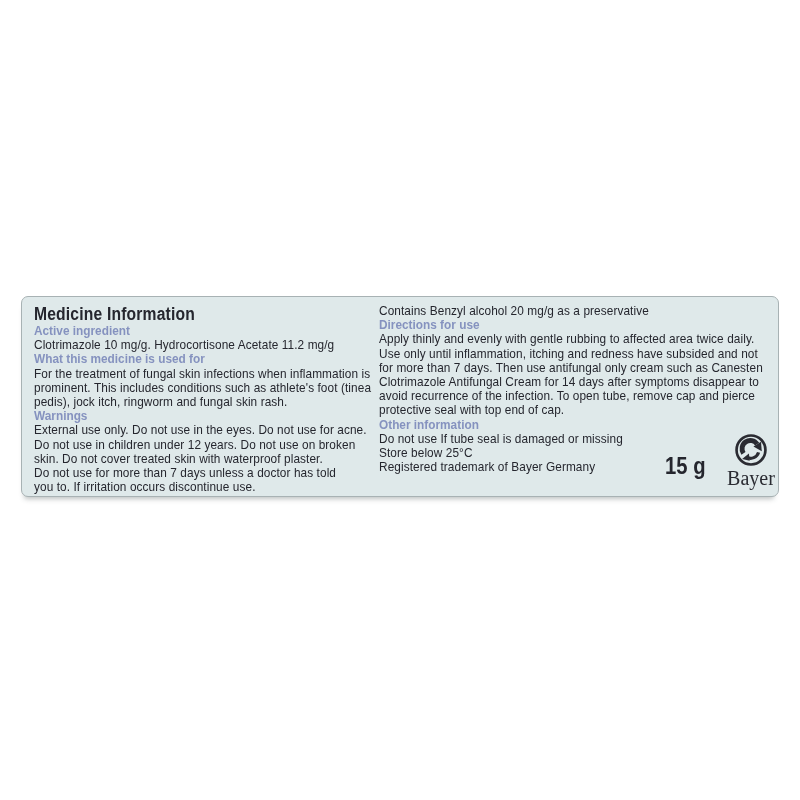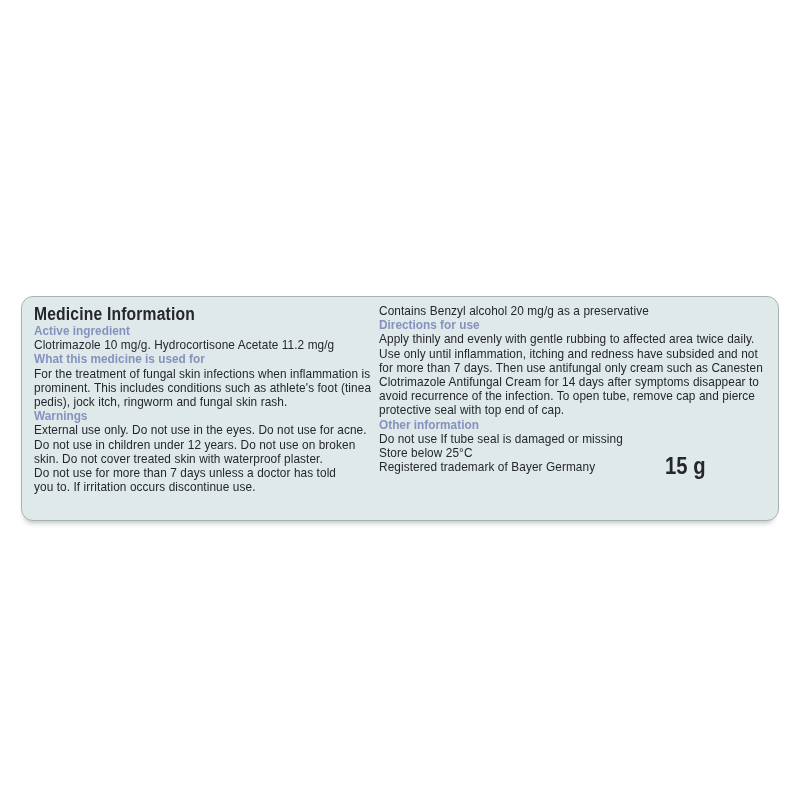--- a/index.html
+++ b/index.html
@@ -12,25 +12,25 @@
     height: 800px;
     position: relative;
     font-family: "Liberation Sans", sans-serif;
     overflow: hidden;
   }
   .panel {
     position: absolute;
     left: 21px;
     top: 296px;
     width: 758px;
-    height: 225px;
+    height: 201px;
     box-sizing: border-box;
     background: #dfe9ea;
     border: 1px solid #a8b2b4;
-    border-radius: 12px;
+    border-radius: 7px;
     box-shadow: -1px 6px 5px -4px rgba(110,120,120,0.45);
   }
   .col {
     position: absolute;
     top: 7px;
     transform: scaleX(0.87);
     transform-origin: 0 0;
     color: #25262e;
   }
   .col-left  { left: 12px;  width: 424px; }
@@ -128,14 +128,26 @@
 protective seal with top end of cap.</p>
 
     <h2 class="h">Other information</h2>
     <p class="body">Do not use If tube seal is damaged or missing</p>
     <p class="body">Store below 25°C</p>
     <p class="body">Registered trademark of Bayer Germany</p>
   </div>
 
   <div class="weight">15 g</div>
 
+  <div class="brand">
+    <span class="green-dot">
+      <svg viewBox="0 0 36 36" width="34" height="34" aria-hidden="true">
+        <circle cx="18" cy="18" r="15.3" fill="none" stroke="#2a2b32" stroke-width="2.8"></circle>
+        <path d="M 10 21.5 A 8.6 8.6 0 0 1 24.5 11.8" fill="none" stroke="#2a2b32" stroke-width="5.2"></path>
+        <polygon points="28.6,9.2 29.4,19.2 20.6,14.4" fill="#2a2b32"></polygon>
+        <path d="M 26 20.5 A 8.6 8.6 0 0 1 13.5 25.6" fill="none" stroke="#2a2b32" stroke-width="3.4"></path>
+        <polygon points="8.6,27.6 15.8,21.6 16.6,29.4" fill="#2a2b32"></polygon>
+      </svg>
+    </span>
+    <div class="brand-name">Bayer</div>
+  </div>
 
 </div>
 
 </body></html>

